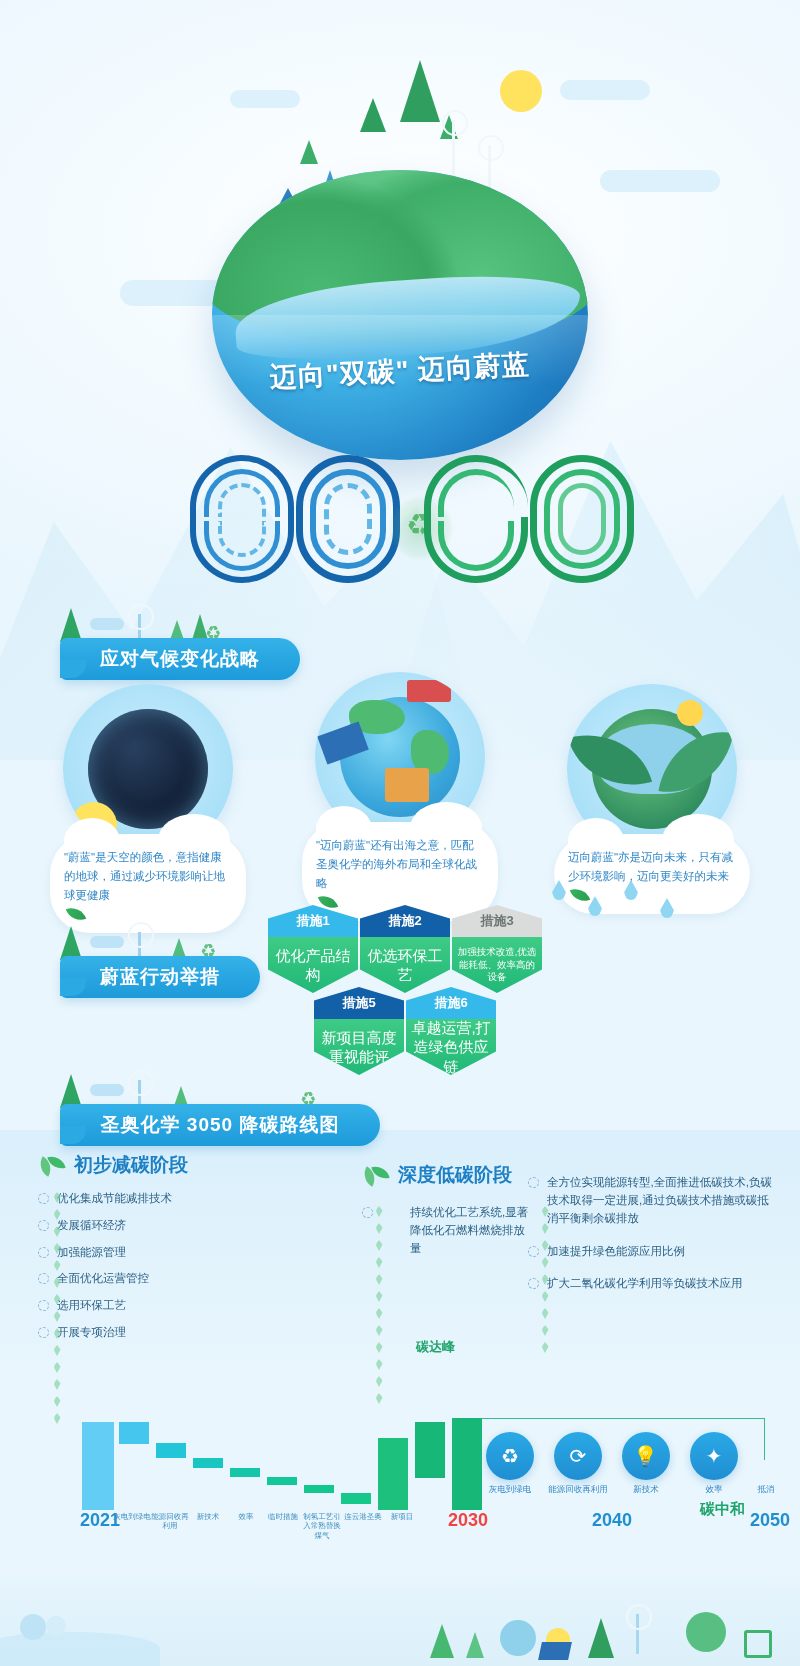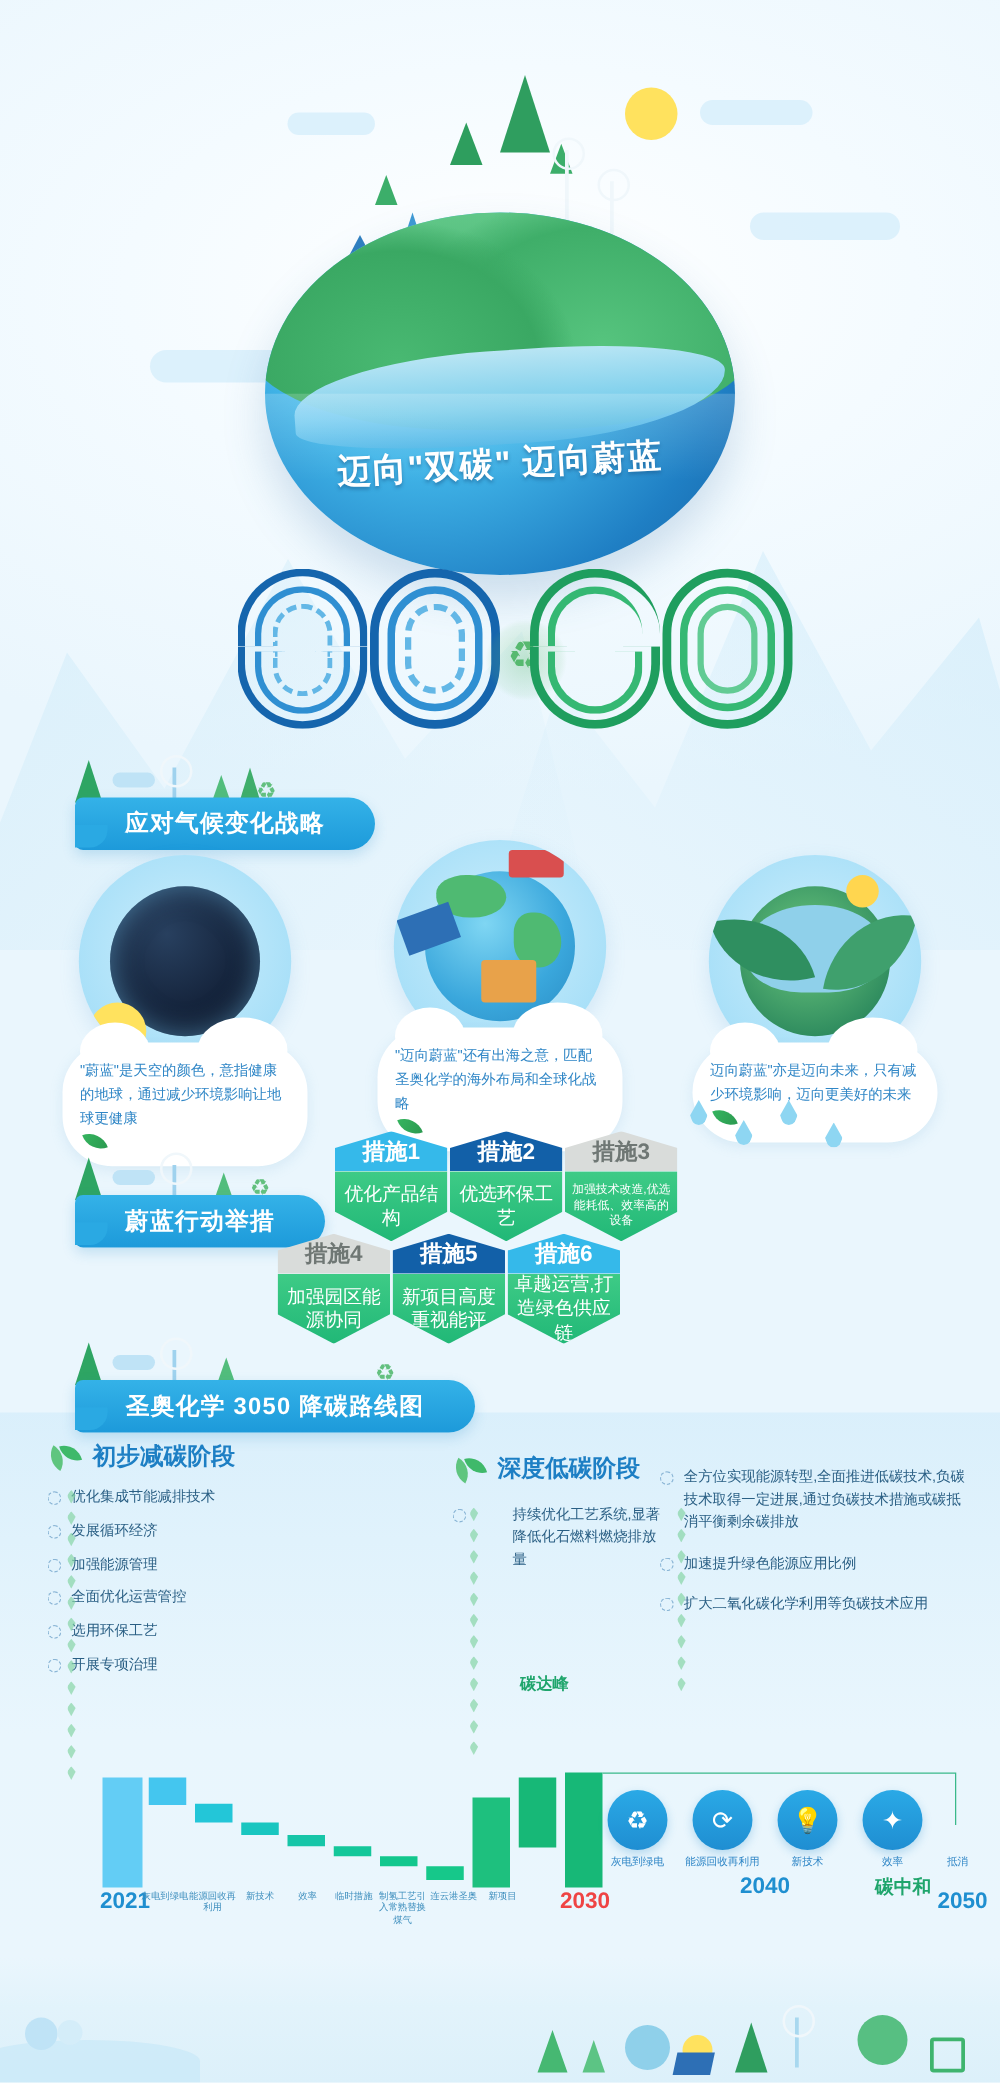--- a/index.html
+++ b/index.html
@@ -120,21 +120,21 @@
 
   .raindrop { position:absolute; width:14px; height:20px; background:#8ed6f2;
     border-radius:50% 50% 50% 50%/ 60% 60% 40% 40%; transform:rotate(0deg);
     clip-path:polygon(50% 0%, 100% 62%, 78% 100%, 22% 100%, 0% 62%); }
 
   
   #hexwrap { position:absolute; left:0; top:905px; width:800px; height:170px; }
   .hex { position:absolute; width:90px; }
   .hex-top {
     height:32px; display:flex; align-items:center; justify-content:center;
-    color:#fff; font-size:18px; font-weight:bold;
+    color:#fff; font-size:13px; font-weight:bold;
     clip-path:polygon(50% 0%, 100% 42%, 100% 100%, 0% 100%, 0% 42%);
   }
   .hex-bot {
     height:56px; display:flex; align-items:center; justify-content:center; text-align:center;
     color:#ffffff; font-size:15px; line-height:1.3; padding:2px 4px;
     background:linear-gradient(180deg,#3ecb86,#21b877);
     clip-path:polygon(0% 0%, 100% 0%, 100% 58%, 50% 100%, 0% 58%);
   }
   .t-light { background:#35b9ea; }
   .t-dark  { background:#1260a8; }
@@ -324,24 +324,20 @@
     <div class="hex-bot">优化产品结构</div>
   </div>
   <div class="hex" style="left:360px;top:0;">
     <div class="hex-top t-dark">措施2</div>
     <div class="hex-bot">优选环保工艺</div>
   </div>
   <div class="hex" style="left:452px;top:0;">
     <div class="hex-top t-gray">措施3</div>
     <div class="hex-bot" style="font-size:9.5px;">加强技术改造,优选能耗低、效率高的设备</div>
   </div>
-  <div class="hex" style="left:222px;top:82px;">
-    <div class="hex-top t-gray">措施4</div>
-    <div class="hex-bot">加强园区能源协同</div>
-  </div>
   <div class="hex" style="left:314px;top:82px;">
     <div class="hex-top t-dark">措施5</div>
     <div class="hex-bot">新项目高度重视能评</div>
   </div>
   <div class="hex" style="left:406px;top:82px;">
     <div class="hex-top t-light">措施6</div>
     <div class="hex-bot">卓越运营,打造绿色供应链</div>
   </div>
 </div>
 
@@ -497,21 +493,21 @@
   <div class="clab" style="left:436px;top:114px;">灰电到绿电</div>
   <div class="clab" style="left:504px;top:114px;">能源回收再利用</div>
   <div class="clab" style="left:572px;top:114px;">新技术</div>
   <div class="clab" style="left:640px;top:114px;">效率</div>
   <div class="clab" style="left:692px;top:114px;color:#2f86c6;">抵消</div>
 
   <div class="neutlab" style="left:656px;top:130px;">碳中和</div>
 
   <div class="yr" style="left:36px;top:140px;">2021</div>
   <div class="yr g" style="left:404px;top:140px;">2030</div>
-  <div class="yr" style="left:548px;top:128px;">2040</div>
+  <div class="yr" style="left:548px;top:140px;">2040</div>
   <div class="yr" style="left:706px;top:140px;">2050</div>
 
   <div class="catlab" style="left:68px;top:142px;width:40px;">灰电到绿电</div>
   <div class="catlab" style="left:106px;top:142px;width:40px;">能源回收再利用</div>
   <div class="catlab" style="left:146px;top:142px;width:36px;">新技术</div>
   <div class="catlab" style="left:184px;top:142px;width:36px;">效率</div>
   <div class="catlab" style="left:221px;top:142px;width:36px;">临时措施</div>
   <div class="catlab" style="left:256px;top:142px;width:44px;">制氢工艺引入常熟替换煤气</div>
   <div class="catlab" style="left:300px;top:142px;width:38px;">连云港圣奥</div>
   <div class="catlab" style="left:340px;top:142px;width:36px;">新项目</div>

